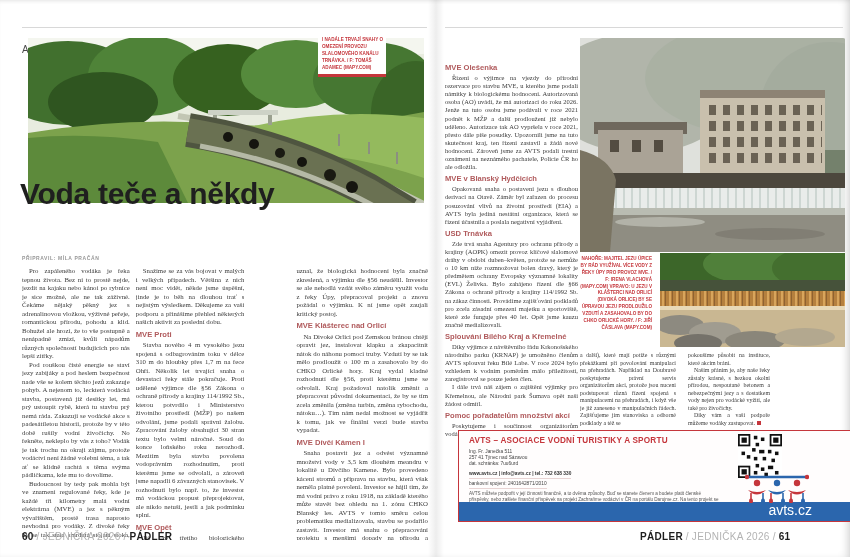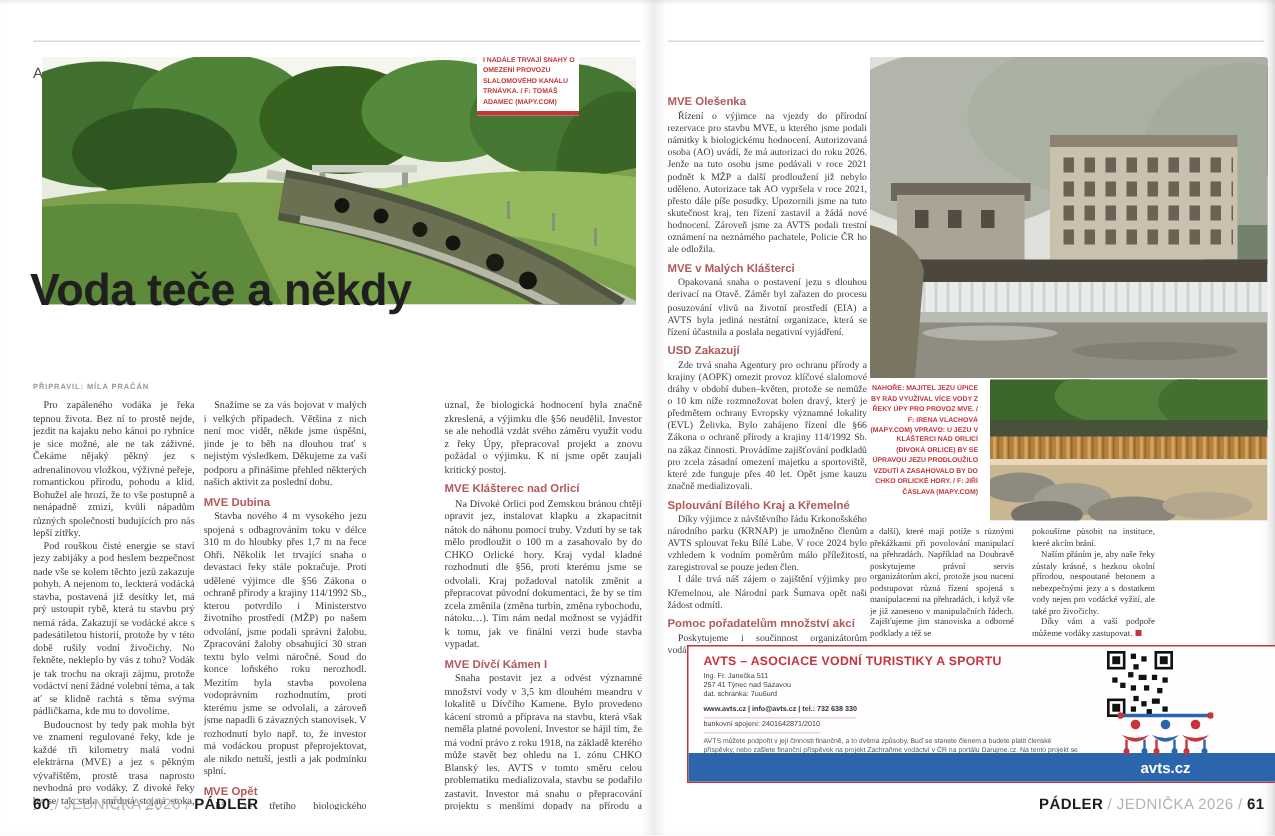--- a/index.html
+++ b/index.html
@@ -47,27 +47,27 @@
   .avtsbox .title{position:absolute;left:10px;top:5px;font-size:8.2px;font-weight:bold;color:#c5363c;letter-spacing:.2px;}
   .avtsbox .addr{position:absolute;left:10px;top:18px;font-size:4.8px;line-height:6px;color:#444;}
   .avtsbox .web{position:absolute;left:10px;top:40px;font-size:4.8px;color:#333;font-weight:bold;
     border-bottom:.5px solid #e8d4d4;padding-bottom:1.5px;}
   .avtsbox .bank{position:absolute;left:10px;top:50px;font-size:4.8px;color:#444;
     border-bottom:.5px solid #e8d4d4;padding-bottom:1.5px;}
   .avtsbox .note{position:absolute;left:10px;top:60px;width:250px;font-size:4.6px;line-height:5.9px;color:#555;}
   .bluebar{position:absolute;left:0;bottom:0;width:100%;height:19px;background:#2b66ad;}
   .qr{position:absolute;left:279px;top:3px;width:44px;height:44px;}
   .plogo{position:absolute;left:286px;top:42px;width:64px;height:30px;}
-  .avtscz{position:absolute;left:283px;bottom:3px;width:70px;text-align:center;color:#fff;
-    font-weight:bold;font-size:10px;font-family:"Liberation Sans",sans-serif;}
+  .avtscz{position:absolute;left:283px;bottom:3px;width:70px;text-align:right;color:#fff;
+    font-weight:normal;font-size:14px;font-family:"Liberation Sans",sans-serif;}
   .footer{position:absolute;top:531px;font-family:"Liberation Sans",sans-serif;font-size:10px;color:#1d1d1d;}
   .footer .fsep{color:#b3b3b3;font-weight:normal;letter-spacing:.3px;}
   .footer .fstrong{font-weight:bold;letter-spacing:.3px;}
   .fl{left:22px;}
-  .fr{left:660px;width:183px;text-align:right;}
+  .fr{left:640px;width:183px;text-align:left;}
 </style>
 </head>
 <body>
 
 <div class="spread">
   <div class="fold"></div>
 
   <div class="kicker" style="left:22px;">AVTS</div>
   <div class="rule" style="left:22px;width:405px;"></div>
 
@@ -111,21 +111,21 @@
 
   <div class="cols">
     <div class="col c1">
       <p>Pro zapáleného vodáka je řeka tepnou života. Bez ní to prostě nejde, jezdit na kajaku nebo kánoi po rybníce je sice možné, ale ne tak záživné. Čekáme nějaký pěkný jez s adrenalinovou vložkou, výživné peřeje, romantickou přírodu, pohodu a klid. Bohužel ale hrozí, že to vše postupně a nenápadně zmizí, kvůli nápadům různých společností budujících pro nás lepší zítřky.</p>
       <p>Pod rouškou čisté energie se staví jezy zabijáky a pod heslem bezpečnost nade vše se kolem těchto jezů zakazuje pohyb. A nejenom to, leckterá vodácká stavba, postavená již desítky let, má prý ustoupit rybě, která tu stavbu prý nemá ráda. Zakazují se vodácké akce s padesátiletou historií, protože by v této době rušily vodní živočichy. No řekněte, nekleplo by vás z toho? Vodák je tak trochu na okraji zájmu, protože vodáctví není žádné volební téma, a tak ať se klidně rachtá s těma svýma pádličkama, kde mu to dovolíme.</p>
       <p>Budoucnost by tedy pak mohla být ve znamení regulované řeky, kde je každé tři kilometry malá vodní elektrárna (MVE) a jez s pěkným vývařištěm, prostě trasa naprosto nevhodná pro vodáky. Z divoké řeky by se tak stala smrdutá stojatá stoka, která sice vyrobí nějakou tu megawatthodinu navíc, ale která naprosto ztratila svou romantiku, dravost a krásu.</p>
       <p>Není třeba věšet hlavu a smířit se s osudem. I vodáci mají svého zastánce, a sice Asociaci vodní turistiky a sportu (AVTS).</p>
     </div>
     <div class="col c2">
       <p>Snažíme se za vás bojovat v malých i velkých případech. Většina z nich není moc vidět, někde jsme úspěšní, jinde je to běh na dlouhou trať s nejistým výsledkem. Děkujeme za vaši podporu a přinášíme přehled některých našich aktivit za poslední dobu.</p>
-      <h3>MVE Dubina</h3>
+      <h3>MVE Proti</h3>
       <p>Stavba nového 4 m vysokého jezu spojená s odbagrováním toku v délce 310 m do hloubky přes 1,7 m na řece Ohři. Několik let trvající snaha o devastaci řeky stále pokračuje. Proti udělené výjimce dle §56 Zákona o ochraně přírody a krajiny 114/1992 Sb., kterou potvrdilo i Ministerstvo životního prostředí (MŽP) po našem odvolání, jsme podali správní žalobu. Zpracování žaloby obsahující 30 stran textu bylo velmi náročné. Soud do konce loňského roku nerozhodl. Mezitím byla stavba povolena vodoprávním rozhodnutím, proti kterému jsme se odvolali, a zároveň jsme napadli 6 závazných stanovisek. V rozhodnutí bylo např. to, že investor má vodáckou propust přeprojektovat, ale nikdo netuší, jestli a jak podmínku splní.</p>
       <h3>MVE Opět</h3>
       <p>Již ze třetího biologického hodnocení (na předcházející dvě autorizované osoby jsme podali podnět k MŽP) vyplývá, že vzdutí je pro profilní druhy chráněných živočichů přínosem. Opět jsme studii napadli. Kraj</p>
     </div>
     <div class="col c3">
       <p class="noindent">uznal, že biologická hodnocení byla značně zkreslená, a výjimku dle §56 neudělil. Investor se ale nehodlá vzdát svého záměru využít vodu z řeky Úpy, přepracoval projekt a znovu požádal o výjimku. K ní jsme opět zaujali kritický postoj.</p>
       <h3>MVE Klášterec nad Orlicí</h3>
       <p>Na Divoké Orlici pod Zemskou bránou chtějí opravit jez, instalovat klapku a zkapacitnit nátok do náhonu pomocí truby. Vzdutí by se tak mělo prodloužit o 100 m a zasahovalo by do CHKO Orlické hory. Kraj vydal kladné rozhodnutí dle §56, proti kterému jsme se odvolali. Kraj požadoval natolik změnit a přepracovat původní dokumentaci, že by se tím zcela změnila (změna turbín, změna rybochodu, nátoku…). Tím nám nedal možnost se vyjádřit k tomu, jak ve finální verzi bude stavba vypadat.</p>
       <h3>MVE Dívčí Kámen I</h3>
       <p>Snaha postavit jez a odvést významné množství vody v 3,5 km dlouhém meandru v lokalitě u Dívčího Kamene. Bylo provedeno kácení stromů a příprava na stavbu, která však neměla platné povolení. Investor se hájil tím, že má vodní právo z roku 1918, na základě kterého může stavět bez ohledu na 1. zónu CHKO Blanský les. AVTS v tomto směru celou problematiku medializovala, stavbu se podařilo zastavit. Investor má snahu o přepracování projektu s menšími dopady na přírodu a vodáctví.</p>
@@ -133,23 +133,23 @@
   </div>
 
   <div class="footer fl"><span class="fstrong">60</span> <span class="fsep">/ JEDNIČKA 2026 /</span> <span class="fstrong">PÁDLER</span></div>
 
   <div class="kicker" style="right:9px;">AVTS</div>
   <div class="rule" style="left:445px;width:398px;"></div>
 
   <div class="rcol1">
     <h3 style="margin-top:0;">MVE Olešenka</h3>
     <p>Řízení o výjimce na vjezdy do přírodní rezervace pro stavbu MVE, u kterého jsme podali námitky k biologickému hodnocení. Autorizovaná osoba (AO) uvádí, že má autorizaci do roku 2026. Jenže na tuto osobu jsme podávali v roce 2021 podnět k MŽP a další prodloužení již nebylo uděleno. Autorizace tak AO vypršela v roce 2021, přesto dále píše posudky. Upozornili jsme na tuto skutečnost kraj, ten řízení zastavil a žádá nové hodnocení. Zároveň jsme za AVTS podali trestní oznámení na neznámého pachatele, Policie ČR ho ale odložila.</p>
-    <h3>MVE v Malých Klášterci</h3>
+    <h3>MVE v Blanský Hydčicích</h3>
     <p>Opakovaná snaha o postavení jezu s dlouhou derivací na Otavě. Záměr byl zařazen do procesu posuzování vlivů na životní prostředí (EIA) a AVTS byla jediná nestátní organizace, která se řízení účastnila a poslala negativní vyjádření.</p>
-    <h3>USD Zakazují</h3>
+    <h3>USD Trnávka</h3>
     <p>Zde trvá snaha Agentury pro ochranu přírody a krajiny (AOPK) omezit provoz klíčové slalomové dráhy v období duben–květen, protože se nemůže o 10 km níže rozmnožovat bolen dravý, který je předmětem ochrany Evropsky významné lokality (EVL) Želivka. Bylo zahájeno řízení dle §66 Zákona o ochraně přírody a krajiny 114/1992 Sb. na zákaz činnosti. Provádíme zajišťování podkladů pro zcela zásadní omezení majetku a sportoviště, které zde funguje přes 40 let. Opět jsme kauzu značně medializovali.</p>
     <h3>Splouvání Bílého Kraj a Křemelné</h3>
     <p>Díky výjimce z návštěvního řádu Krkonošského národního parku (KRNAP) je umožněno členům AVTS splouvat řeku Bílé Labe. V roce 2024 bylo vzhledem k vodním poměrům málo příležitostí, zaregistroval se pouze jeden člen.</p>
     <p>I dále trvá náš zájem o zajištění výjimky pro Křemelnou, ale Národní park Šumava opět naši žádost odmítl.</p>
     <h3>Pomoc pořadatelům množství akcí</h3>
     <p>Poskytujeme i součinnost organizátorům vodáckých akcí (Doubrava, Teplá</p>
   </div>
 
   <svg class="photo" style="left:580px;top:38px;" width="265" height="214" viewBox="0 0 265 214">
     <rect width="265" height="214" fill="#dfe1dc"></rect>

